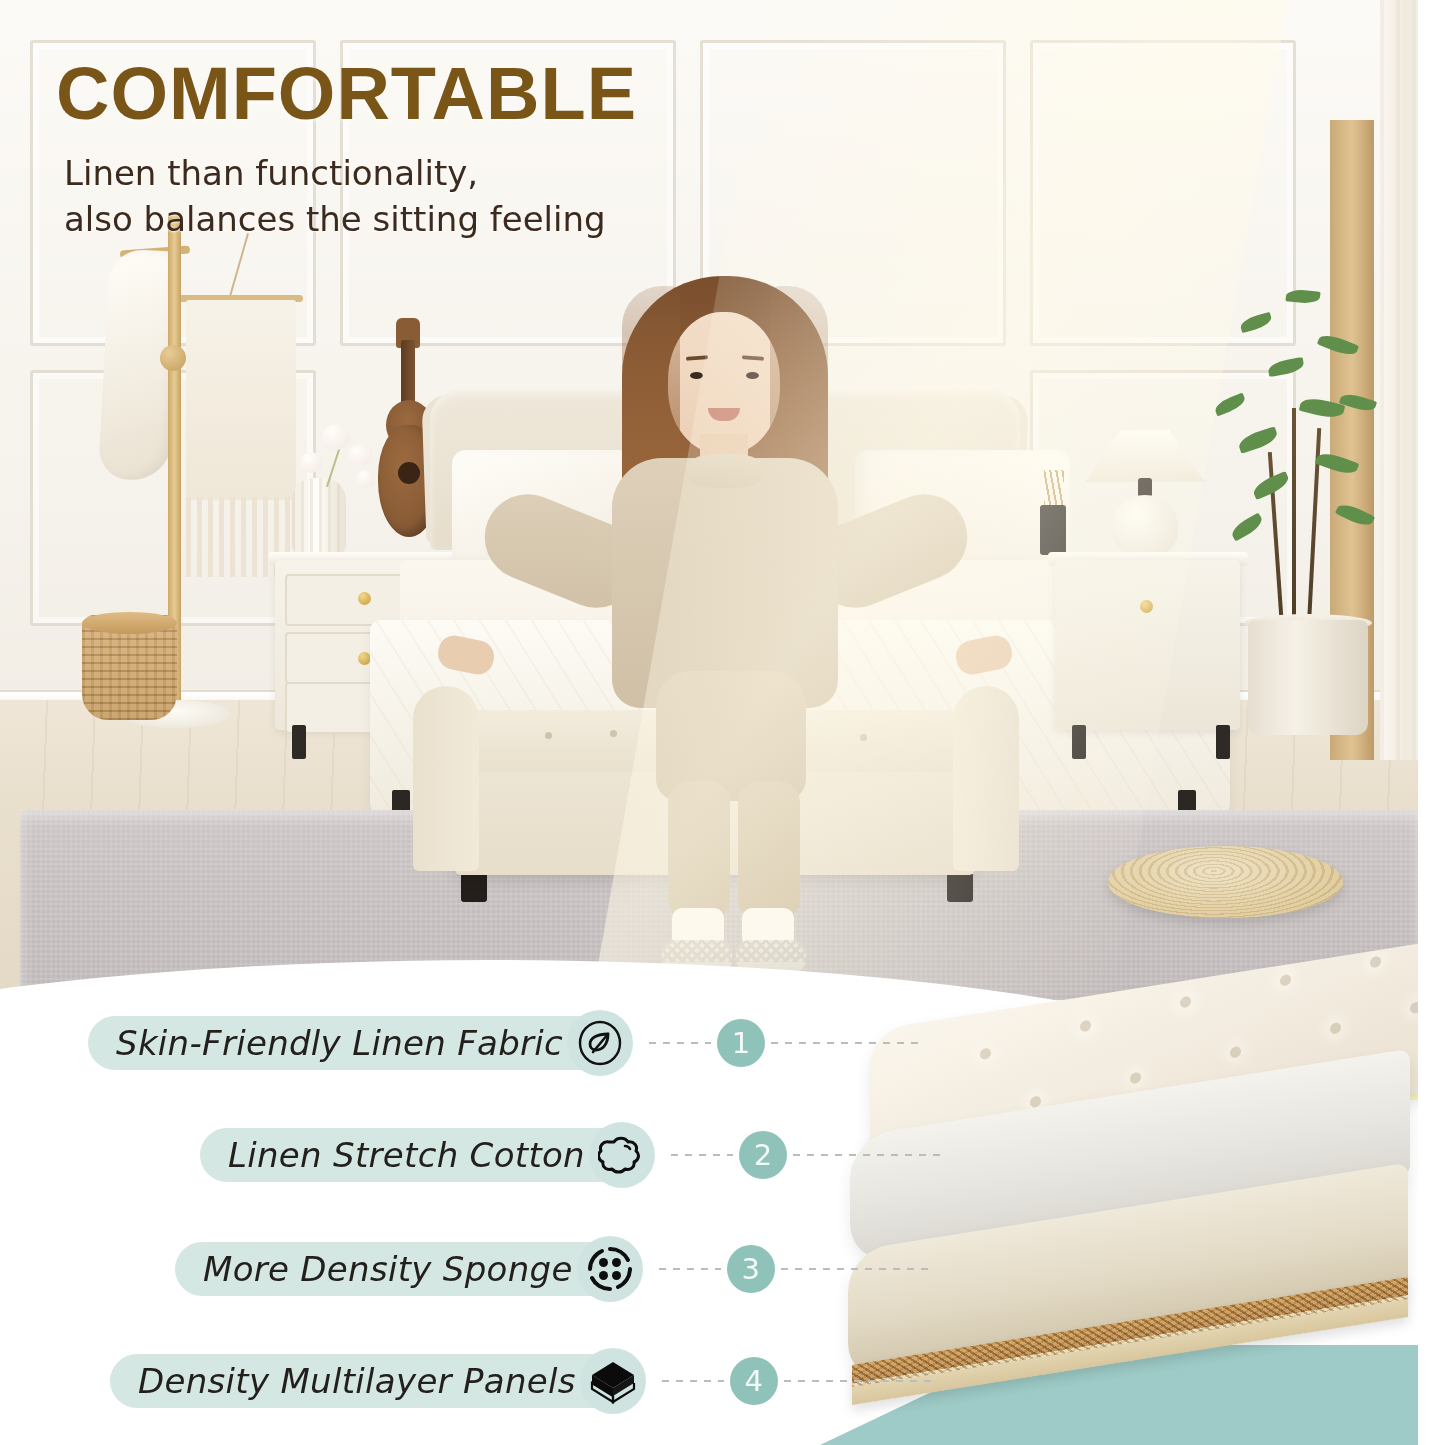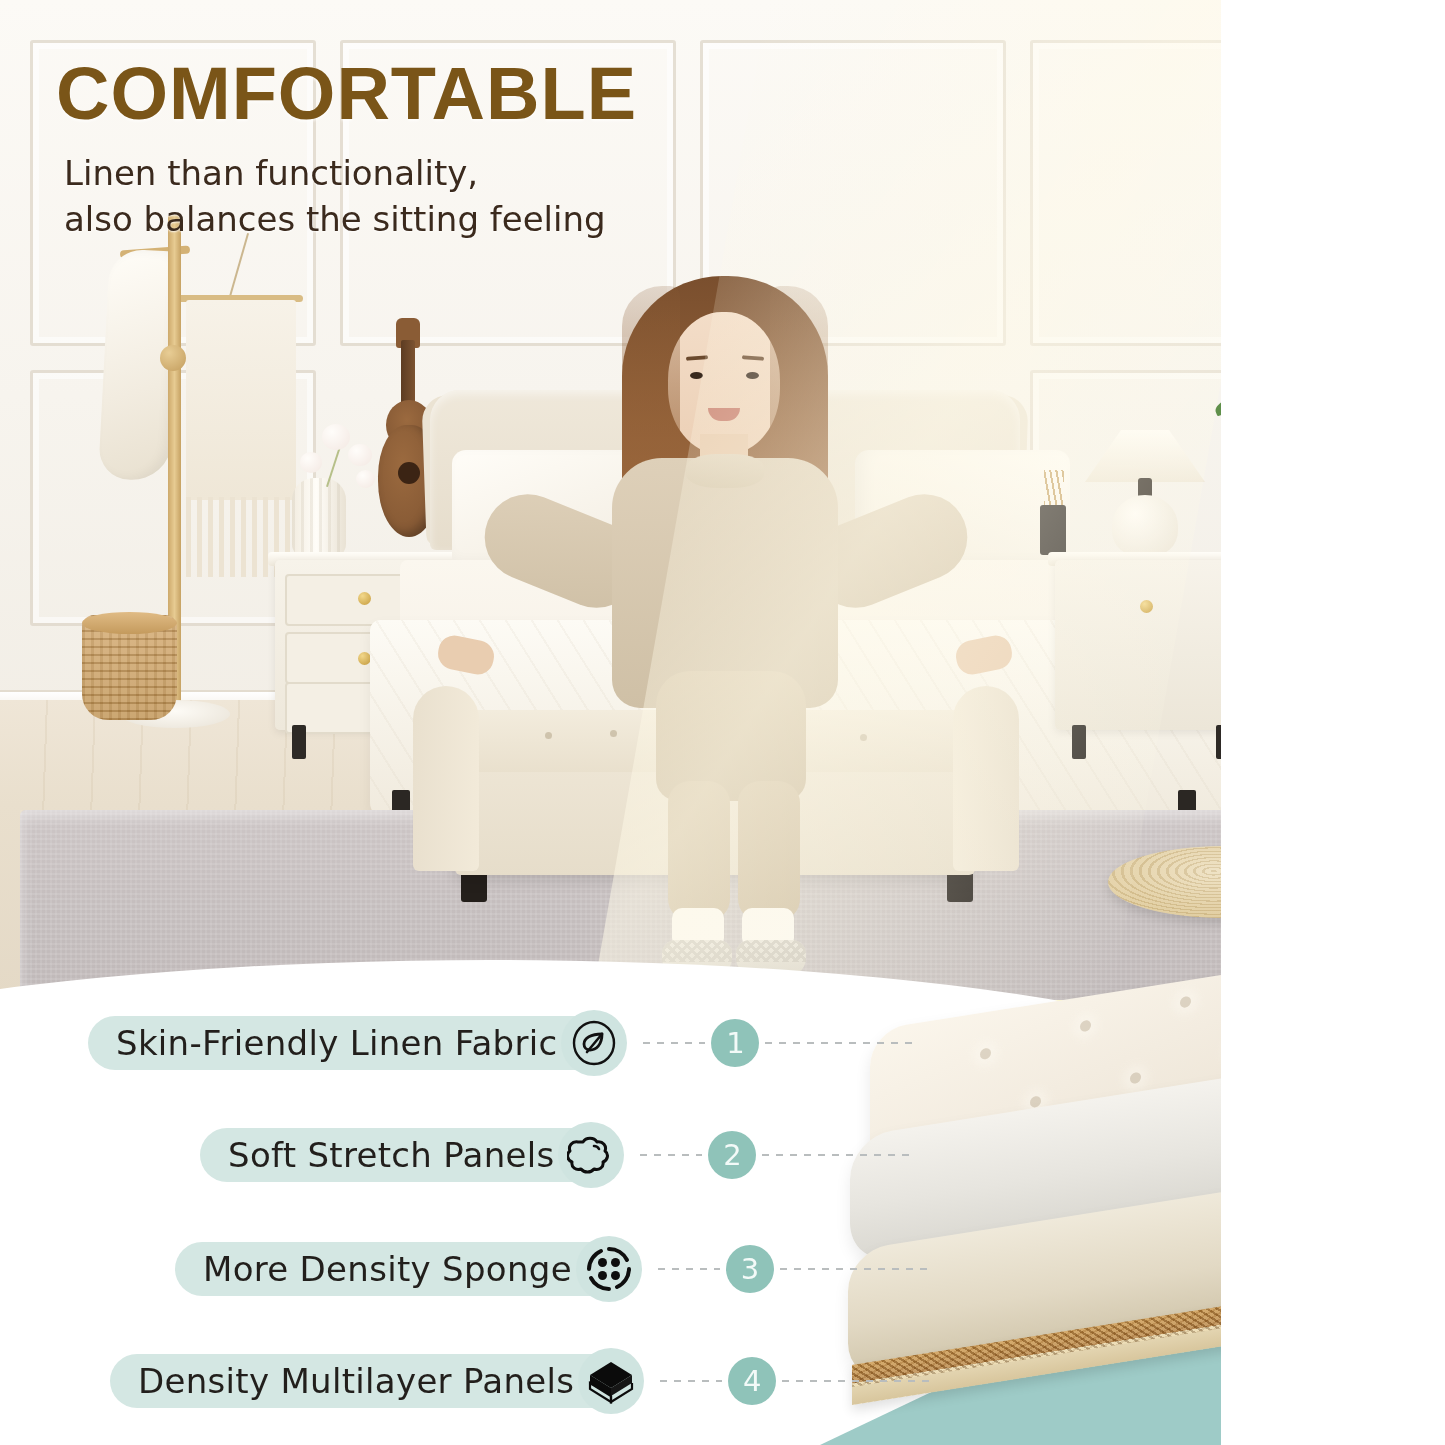--- a/index.html
+++ b/index.html
@@ -2,21 +2,21 @@
 <html><head>
 <meta charset="utf-8">
 <style>
   html,body{margin:0;padding:0;}
   body{
     width:1445px;height:1445px;
     font-family:"DejaVu Sans", sans-serif;
     background:#ffffff;
     overflow:hidden;
   }
-  .poster{position:relative;width:1221px;height:1445px;overflow:hidden;background:#fef9c3;}
+  .poster{position:relative;width:1418px;height:1445px;overflow:hidden;background:#fef9c3;}
 
   
   .photo{
     position:absolute;left:0;top:0;width:1445px;height:1000px;
     overflow:hidden;
     background:
       linear-gradient(180deg,#fbf8f3 0%,#f7f3ec 40%,#f4efe6 62%,#efe9df 70%,#efe9df 100%);
   }
   
   .wall{position:absolute;left:0;top:0;width:1445px;height:720px;
@@ -259,21 +259,21 @@
     background:repeating-linear-gradient(38deg,rgba(90,55,15,.5) 0 2px,rgba(255,235,190,.35) 2px 5px),
                repeating-linear-gradient(-22deg,rgba(120,75,25,.35) 0 2px,rgba(255,240,200,.3) 2px 6px);}
   
   .wedge{position:absolute;left:700px;top:1345px;width:745px;height:100px;z-index:48;
     background:#9ecbc7;clip-path:polygon(120px 100%,330px 0,745px 0,745px 100%);}
 
   
   .features{position:absolute;left:0;top:1000px;width:880px;height:430px;z-index:60;}
   .frow{position:absolute;display:flex;align-items:center;height:66px;}
   .pill{position:relative;height:54px;display:flex;align-items:center;
-    background:#d4e7e3;border-radius:27px;padding:0 64px 0 28px;}
+    background:#d4e7e3;border-radius:27px;padding:0 64px 0 28px;font-style:italic;}
   .pill span{
     font-family:"DejaVu Sans", sans-serif;
     font-size:34px;color:#221f1c;white-space:nowrap;letter-spacing:.3px;}
   .iconbump{position:absolute;right:-6px;top:-6px;width:66px;height:66px;border-radius:50%;
     background:#cfe4e0;display:flex;align-items:center;justify-content:center;}
   .dots{flex:0 0 auto;height:2px;margin:0 0 0 22px;
     background:repeating-linear-gradient(90deg,#b9bdbe 0 7px,rgba(0,0,0,0) 7px 14px);}
   .badge{width:48px;height:48px;border-radius:50%;background:#8fc3b9;
     display:flex;align-items:center;justify-content:center;flex:0 0 auto;margin:0 0 0 6px;
     font-family:"DejaVu Sans", sans-serif;font-size:29px;color:#f3faf8;}
@@ -480,21 +480,21 @@
           </svg>
         </div>
       </div>
       <div class="dots" style="width:62px;"></div>
       <div class="badge">1</div>
       <div class="dots2" style="width:150px;"></div>
     </div>
 
     <div class="frow r2">
       <div class="pill">
-        <span>Soft Stretch Panels</span>
+        <span>Linen Stretch Cotton</span>
         <div class="iconbump">
           <svg width="48" height="46" viewBox="0 0 48 46" aria-hidden="true">
             <path d="M16 10c3-5 11-5 14 0 6-1 10 4 8 9 4 3 3 9-2 11 1 5-4 9-9 7-3 4-10 4-13 0-5 2-10-2-9-7-5-2-6-8-2-11-2-5 2-10 8-9z" fill="none" stroke="#0e0e0e" stroke-width="3" stroke-linejoin="round"></path>
             <path d="M27 14c2 0 4 1 5 3" fill="none" stroke="#0e0e0e" stroke-width="2.6" stroke-linecap="round"></path>
           </svg>
         </div>
       </div>
       <div class="dots" style="width:62px;"></div>
       <div class="badge">2</div>
       <div class="dots2" style="width:150px;"></div>

